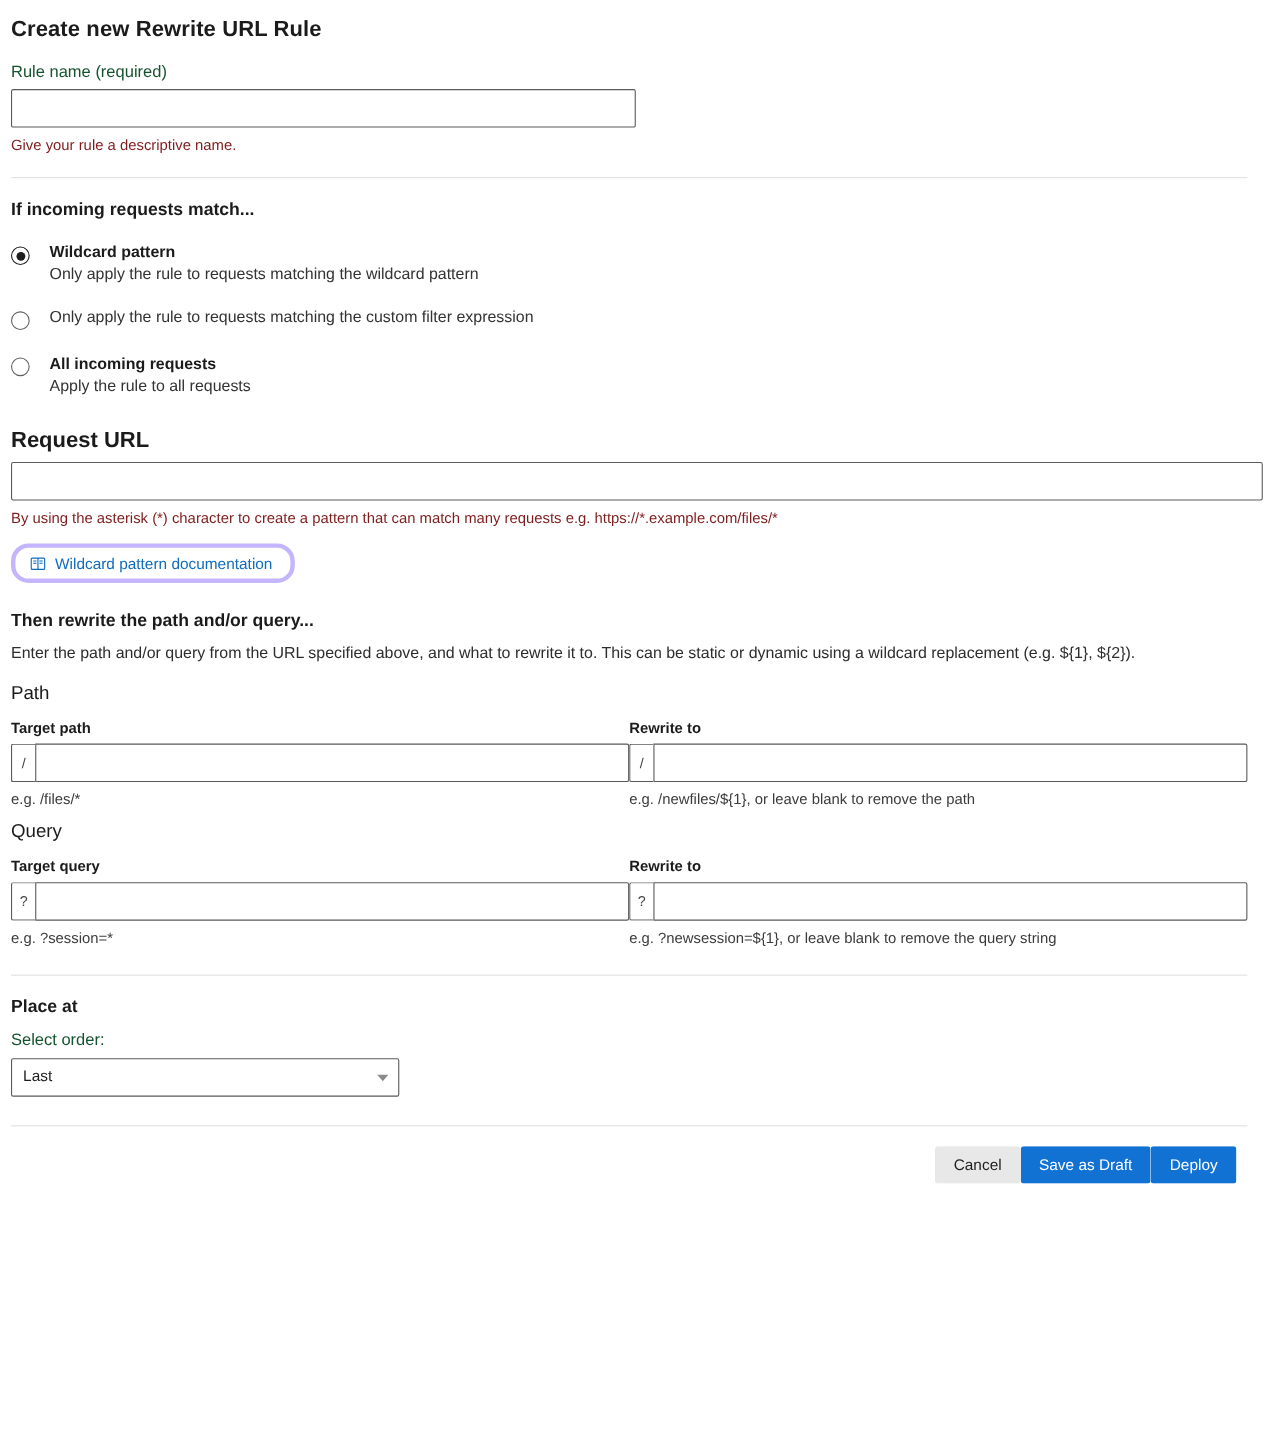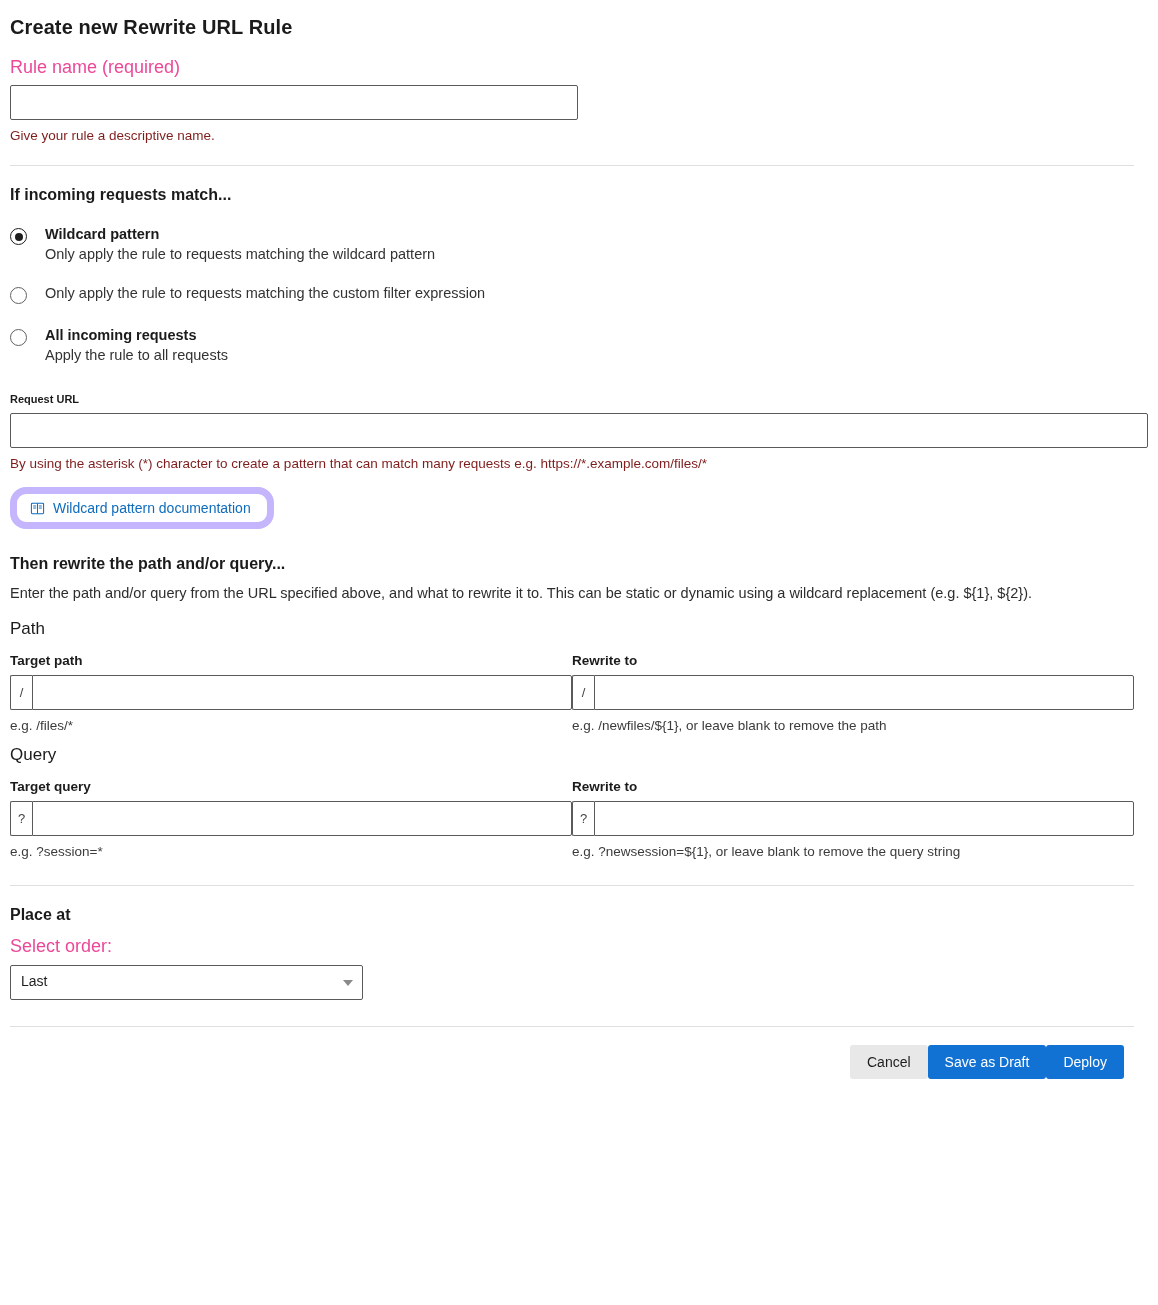--- a/index.html
+++ b/index.html
@@ -21,22 +21,22 @@
     padding: 10px 10px 0 10px;
   }
   h1.title {
     font-size: 20px;
     font-weight: bold;
     margin: 6px 0 18px 0;
     letter-spacing: 0.1px;
     color: #1b1b1b;
   }
   .field-label {
-    font-size: 18px;
-    color: #ec4899;
+    font-size: 15px;
+    color: #14532d;
     margin-bottom: 7px;
   }
   input.text-input {
     height: 35px;
     border: 1px solid #5a5a5a;
     border-radius: 2px;
     padding: 4px 8px;
     font-size: 14px;
     font-family: "Liberation Sans", sans-serif;
     outline: none;
@@ -93,31 +93,31 @@
     font-weight: bold;
     color: #1b1b1b;
     margin-bottom: 4px;
   }
   .radio-text .r-desc {
     font-size: 14.5px;
     color: #333;
     text-align: right;
   }
   .strong-label {
-    font-size: 11px;
+    font-size: 20px;
     font-weight: bold;
     color: #1b1b1b;
     margin: 30px 0 8px 0;
   }
   .full-input { width: 1138px; }
   .doclink {
     display: inline-flex;
     align-items: center;
     gap: 8px;
-    border: 7px solid #c4b5fd;
+    border: 4px solid #c4b5fd;
     border-radius: 16px;
     padding: 6px 16px 6px 13px;
     color: #0f6cbd;
     font-size: 14px;
     background: #fff;
     margin-top: 16px;
     cursor: pointer;
   }
   .doclink svg { display: block; }
   h3.sub {

